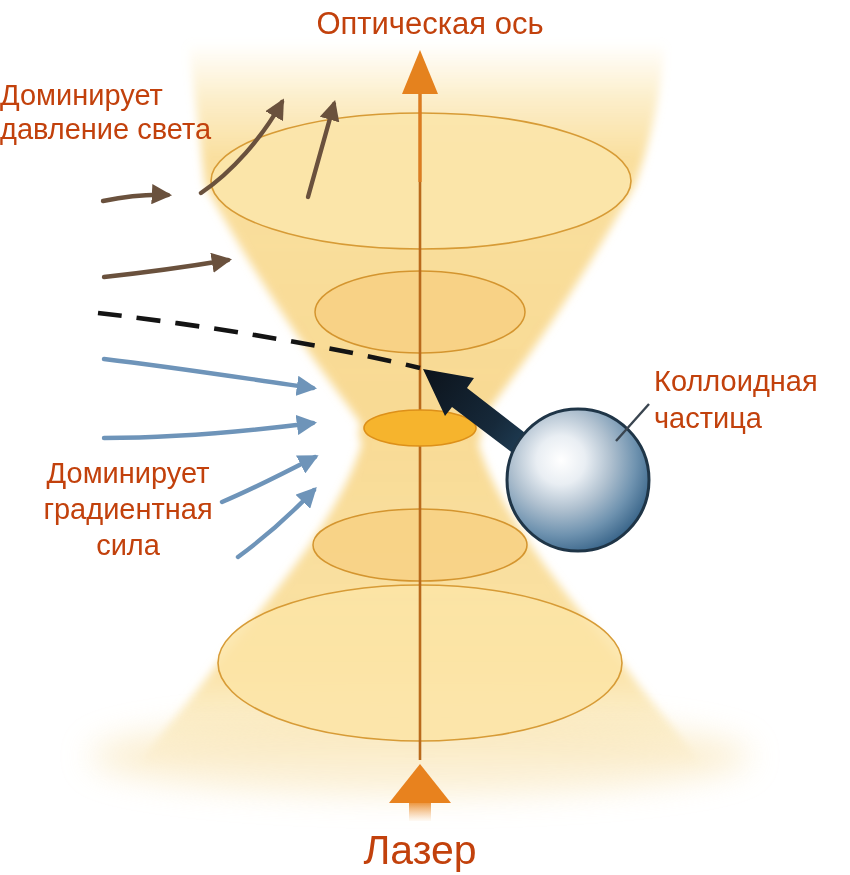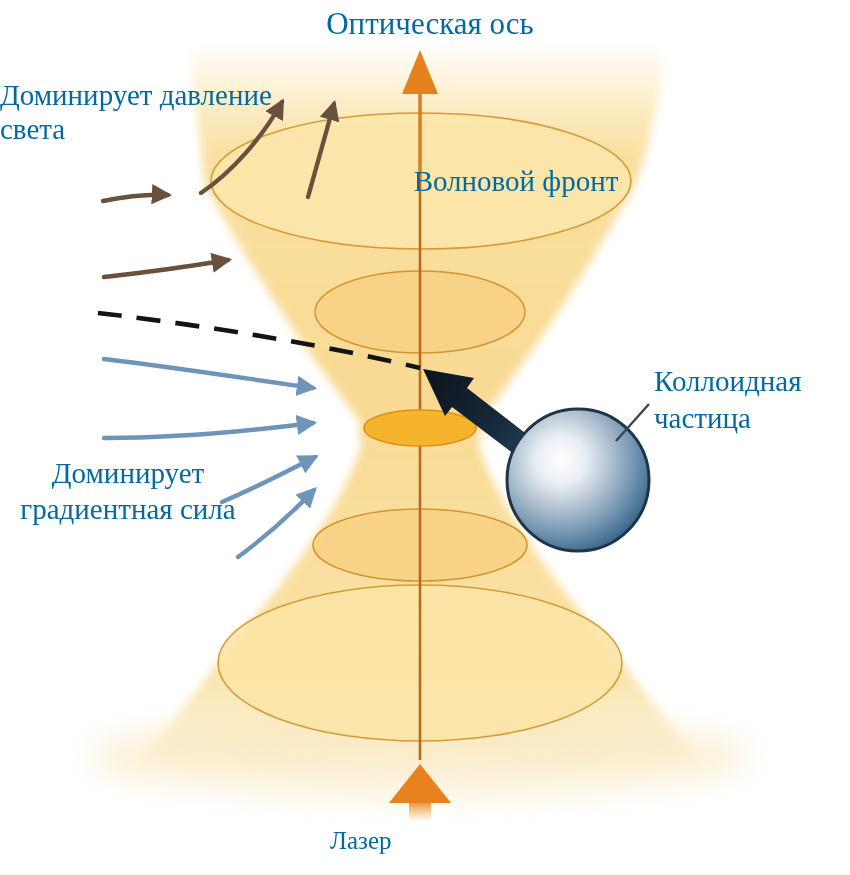--- a/index.html
+++ b/index.html
@@ -6,30 +6,30 @@
   .stage{
     position:relative;
     width:850px;height:875px;
     background:#ffffff;
     overflow:hidden;
     font-family:"Liberation Sans", sans-serif;
   }
   .stage svg{position:absolute;left:0;top:0;}
   .lbl{
     position:absolute;
-    color:#0369a1;
-    font-family:Liberation Serif, serif;
+    color:#c2410c;
+    font-family:Liberation Sans, sans-serif;
     white-space:normal;
   }
   .lbl-optical-axis{left:250px;top:6px;width:360px;text-align:center;font-size:31px;}
   .lbl-pressure{left:0px;top:78px;width:282px;font-size:29px;line-height:34px;}
   .lbl-wavefront{left:413px;top:164px;width:206px;text-align:center;font-size:29px;line-height:34px;}
   .lbl-colloid{left:654px;top:363px;width:196px;text-align:left;font-size:29px;line-height:37px;}
   .lbl-gradient{left:8px;top:455px;width:240px;text-align:center;font-size:29px;line-height:36px;}
-  .lbl-laser{left:330px;top:827px;width:180px;font-size:25px;}
+  .lbl-laser{left:330px;top:827px;width:180px;text-align:center;font-size:41px;}
 </style>
 </head>
 <body>
 
 <div class="stage">
 
   <svg width="850" height="875" viewBox="0 0 850 875">
     <defs>
       <linearGradient id="coneGrad" gradientUnits="userSpaceOnUse" x1="0" y1="42" x2="0" y2="768">
         <stop offset="0" stop-color="#FBE3A2" stop-opacity="0"></stop>
@@ -128,17 +128,16 @@
     <g fill="none" stroke="#6E94B9" stroke-width="4.4" stroke-linecap="round">
       <path d="M 104 359 C 180 368, 255 380, 313 388" marker-end="url(#headBlue)"></path>
       <path d="M 104 438 C 180 438, 250 431, 313 423" marker-end="url(#headBlue)"></path>
       <path d="M 222 502 C 255 488, 288 471, 315 457" marker-end="url(#headBlue)"></path>
       <path d="M 238 557 C 268 535, 293 512, 314 490" marker-end="url(#headBlue)"></path>
     </g>
   </svg>
 
   <div class="lbl lbl-optical-axis">Оптическая ось</div>
   <div class="lbl lbl-pressure">Доминирует давление света</div>
-  <div class="lbl lbl-wavefront">Волновой фронт</div>
   <div class="lbl lbl-gradient">Доминирует градиентная сила</div>
   <div class="lbl lbl-colloid">Коллоидная частица</div>
   <div class="lbl lbl-laser">Лазер</div>
 </div>
 
 </body></html>

